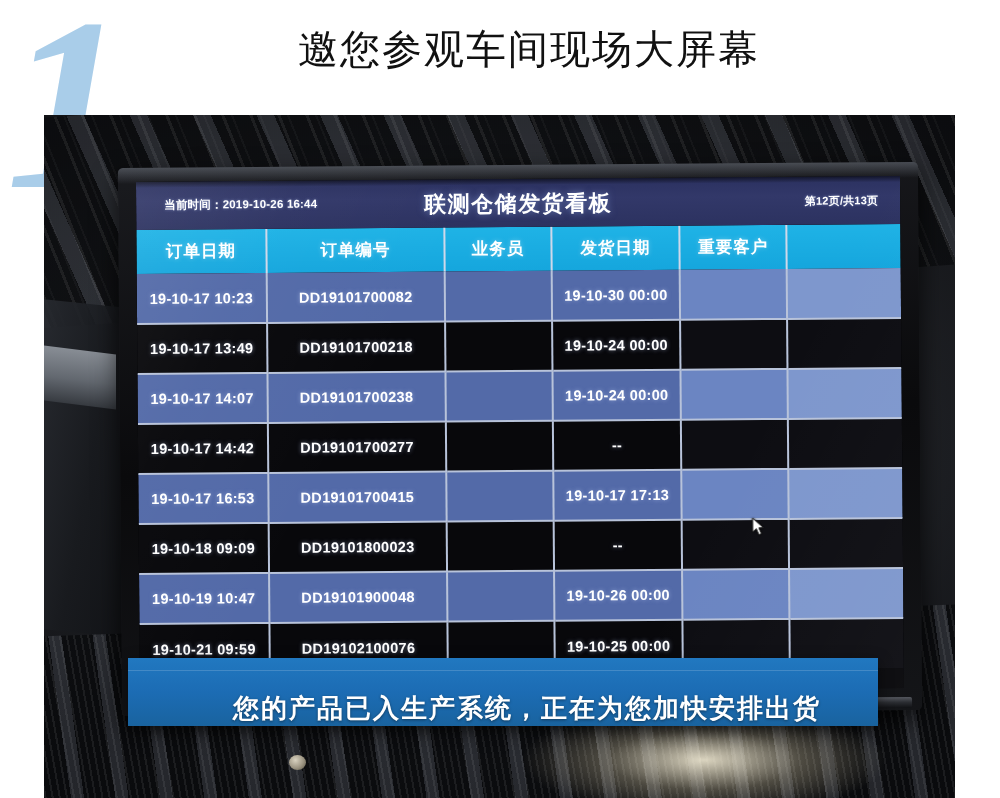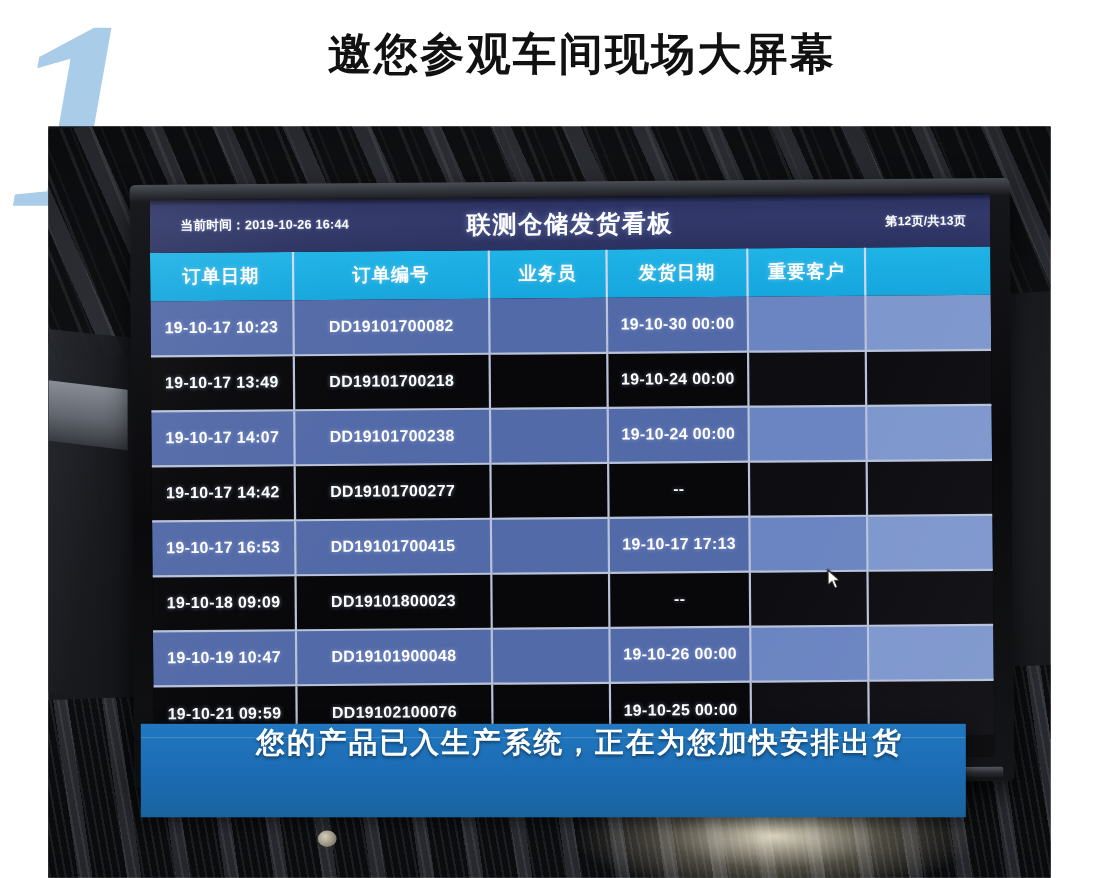--- a/index.html
+++ b/index.html
@@ -14,21 +14,21 @@
     font-family:"Liberation Serif","DejaVu Serif",serif;
     font-size:245px; font-weight:700; font-style:italic;
     color:#a9cde9; line-height:1; letter-spacing:-8px;
     user-select:none;
   }
 
   
   #page-title {
     position:absolute; left:0; top:22px; width:1000px;
     text-align:center; padding-left:58px;
-    font-size:40px; font-weight:700; color:#111; letter-spacing:2px;
+    font-size:40px; font-weight:400; color:#111; letter-spacing:2px;
   }
 
   
   #photo {
     position:absolute; left:44px; top:115px; width:911px; height:683px;
     overflow:hidden;
     background:
       
       radial-gradient(ellipse 130% 90% at 50% 48%, rgba(70,74,82,.55) 0%, rgba(18,19,22,.92) 62%, #0a0b0d 100%),
       linear-gradient(180deg,#17181c 0%,#101114 40%,#0c0d10 100%);
@@ -172,23 +172,23 @@
   table.board tr:last-child td { border-bottom:none; }
 
   #cursor {
     position:absolute; left:613px; top:340px; z-index:9;
     width:0; height:0; pointer-events:none;
   }
   #cursor svg { display:block; filter:drop-shadow(0 0 1px rgba(0,0,0,.8)); }
 
   
   #banner {
-    position:absolute; left:128px; top:658px; width:750px; height:85px;
+    position:absolute; left:128px; top:658px; width:750px; height:68px;
     background:linear-gradient(180deg,#2178c0 0%,#1c6cb4 50%,#19639f 100%);
-    display:flex; align-items:flex-start; justify-content:center;
+    display:flex; align-items:flex-end; justify-content:center;
     box-shadow:0 4px 14px rgba(0,0,0,.45);
     z-index:6;
     padding-left:48px;
   }
   #banner::after{
     content:""; position:absolute; left:0; right:0; top:12px; height:1px;
     background:rgba(255,255,255,.16);
   }
   #banner-text {
     color:#fff; font-size:26px; font-weight:700; letter-spacing:2px;

